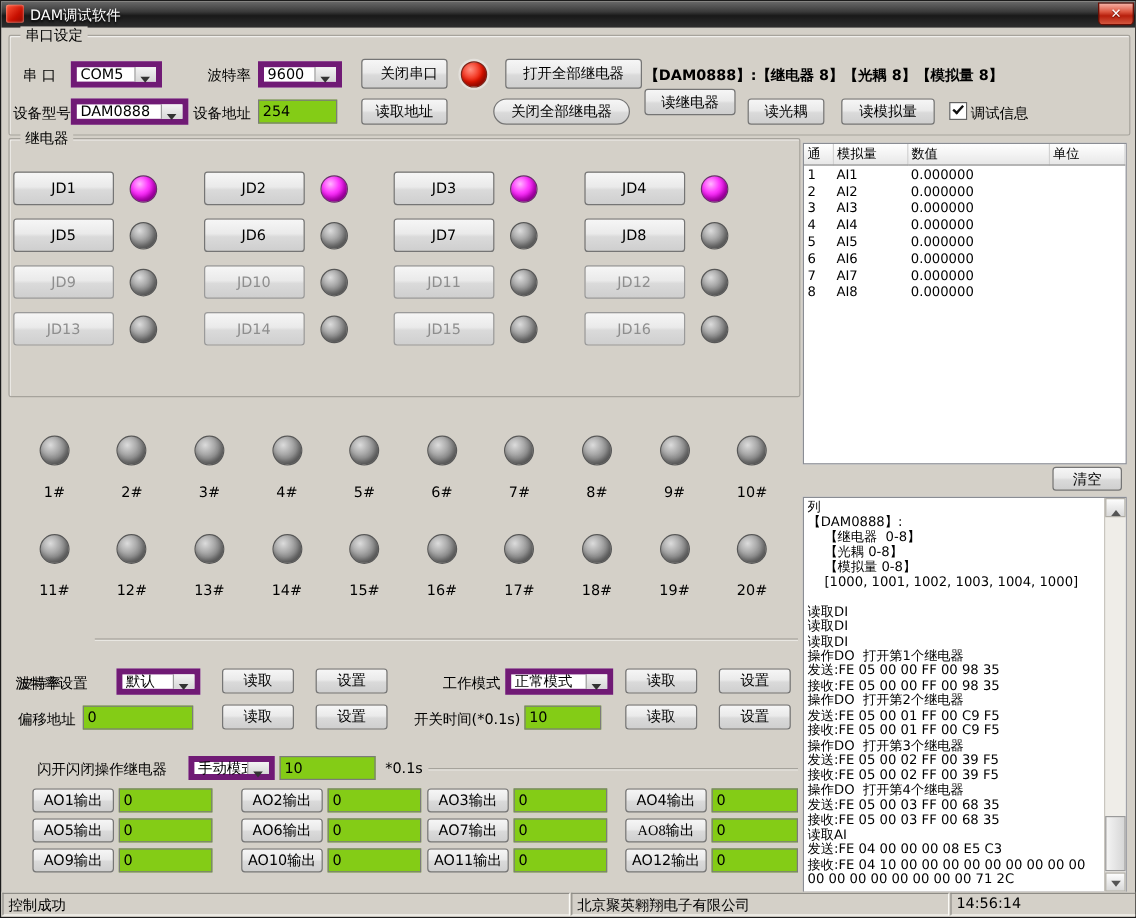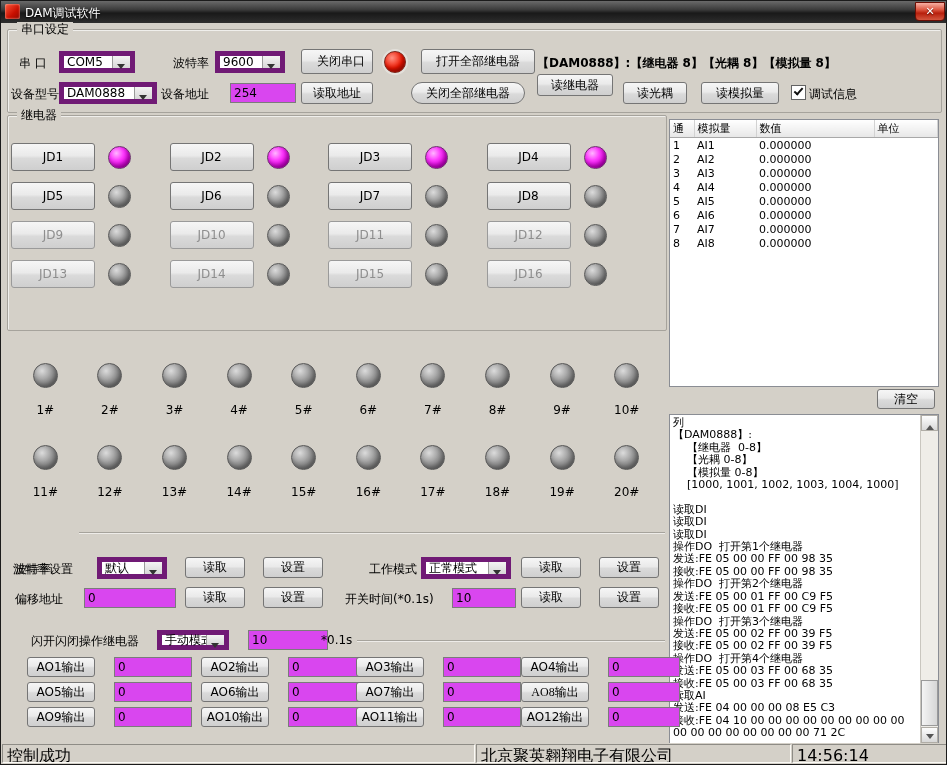--- a/index.html
+++ b/index.html
@@ -19,22 +19,22 @@
     background:linear-gradient(180deg,#f7b0a4 0%,#dc5640 40%,#b71f0c 60%,#d3563e 100%);
     border:1px solid #6d0e04;box-sizing:border-box;display:flex;align-items:center;justify-content:center;}
   .x-glyph{color:#fff;font-size:11px;line-height:1;text-shadow:0 1px 1px #5a0a00;}
   
   .lbl{position:absolute;white-space:nowrap;}
   .bold{font-weight:bold;}
   .btn{box-sizing:border-box;border:1px solid #757575;border-radius:3px;color:#000;
     background:linear-gradient(#f6f6f6,#eaeaea 45%,#dadada 55%,#cfcfcf);
     font-family:inherit;font-size:12px;text-align:center;padding:0;cursor:default;}
   .abs{position:absolute;}
-  .input{position:absolute;box-sizing:border-box;background:#d946ef;border:1px solid #7b7b7b;
-    font-family:inherit;font-size:12px;padding:1px 3px;margin-left:15px;}
+  .input{position:absolute;box-sizing:border-box;background:#84cc16;border:1px solid #7b7b7b;
+    font-family:inherit;font-size:12px;padding:1px 3px;}
   .combo{position:absolute;box-sizing:border-box;height:22px;background:#fff;border:5px solid #701a75;
     display:flex;align-items:center;}
   .combo-text{flex:1;padding:0 3px;white-space:nowrap;overflow:hidden;font-size:12px;}
   .combo-arrow{width:17px;align-self:stretch;background:linear-gradient(#f3f3f3,#d7d7d7);
     border-left:1px solid #9a9a9a;position:relative;}
   .combo-arrow::after{content:"";position:absolute;left:4px;top:8px;
     border:4px solid transparent;border-top:5px solid #333;}
   .checkbox{position:absolute;width:13px;height:13px;background:#fff;border:1px solid #636363;}
   .checkbox.checked::after{content:"";position:absolute;left:2px;top:2px;width:7px;height:3px;
     border-left:2px solid #101010;border-bottom:2px solid #101010;transform:rotate(-48deg);}
@@ -84,21 +84,21 @@
   .sb-btn.down::after{content:"";position:absolute;left:4px;top:6px;border:4px solid transparent;border-top:5px solid #555;}
   .sb-thumb{position:absolute;left:0;right:0;bottom:17px;height:46px;
     background:linear-gradient(90deg,#f4f4f4,#d6d6d6);border:1px solid #9a9a9a;box-sizing:border-box;}
   
   .ao-wrap{position:absolute;left:0;top:656px;width:947px;height:72px;}
   .ao-btn{position:absolute;width:68px;height:20px;font-size:12px;}
   .ao-input{height:20px;}
   
   .statusbar{position:absolute;left:0;bottom:0;width:947px;height:21px;background:#d4d0c8;display:flex;}
   .sb-panel{box-sizing:border-box;border:1px solid;border-color:#8e8c86 #fbfaf6 #fbfaf6 #8e8c86;
-    margin:1px 0 1px 1px;padding:1px 4px;white-space:nowrap;overflow:hidden;font-size:16px;}
+    margin:1px 0 1px 1px;padding:1px 4px;white-space:nowrap;overflow:hidden;font-size:12px;}
 </style>
 </head>
 <body>
 
 <div class="win">
 
   <div class="titlebar">
     <span class="app-icon"></span>
     <span class="title-text">DAM调试软件</span>
     <span class="close-btn">

